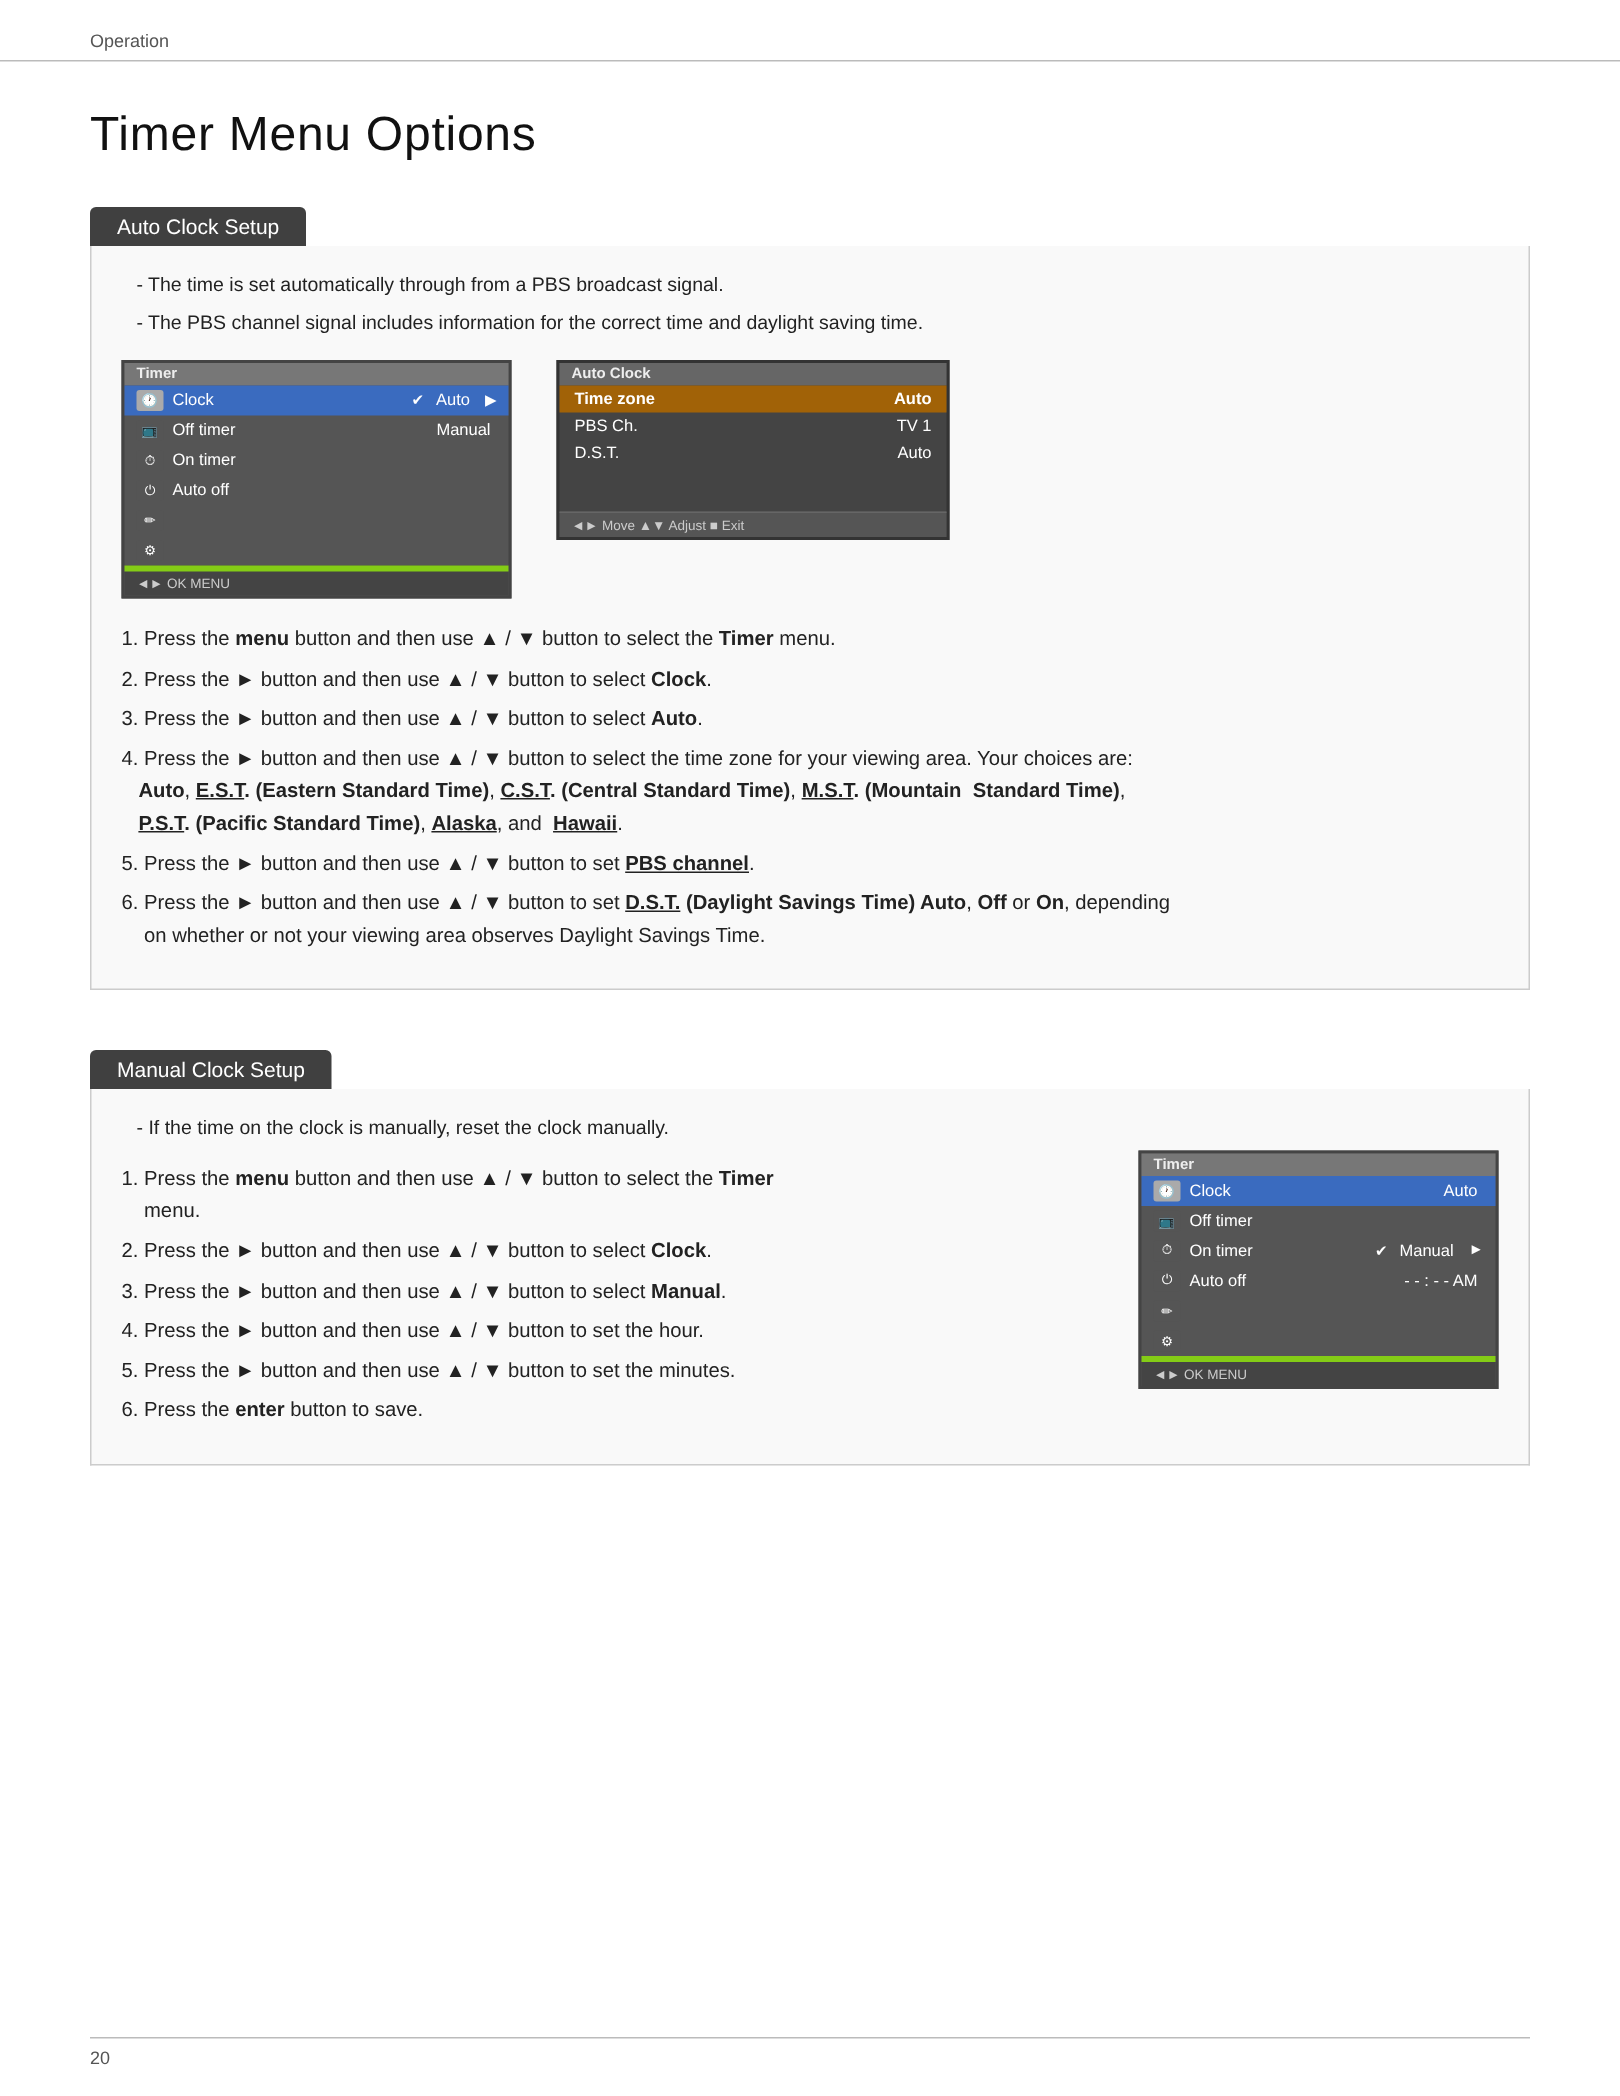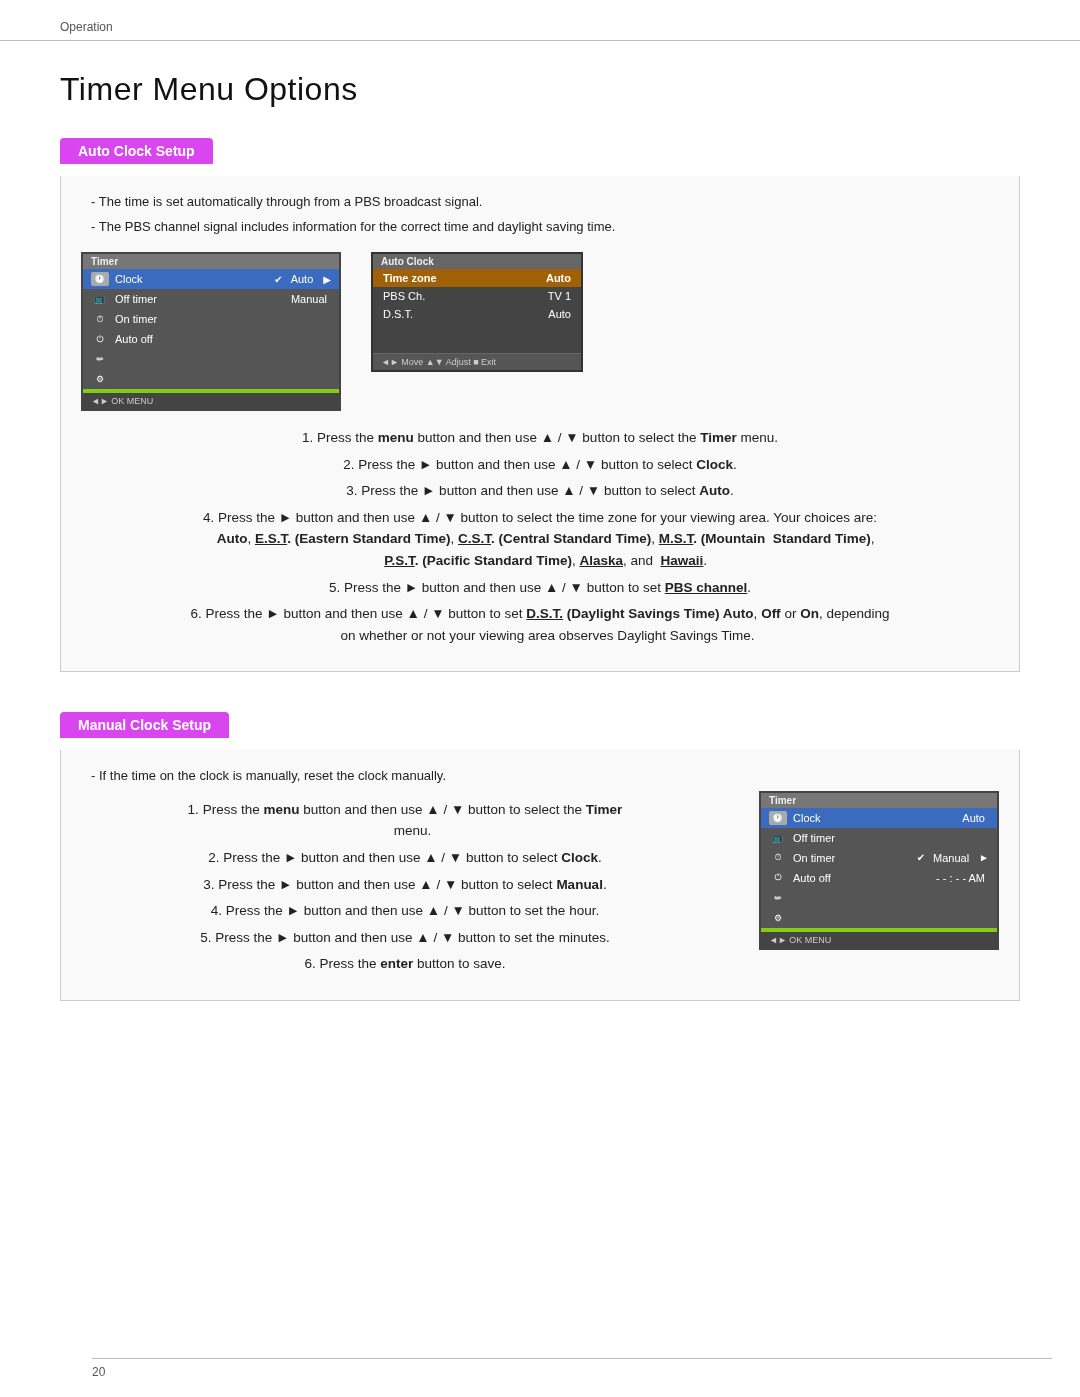--- a/index.html
+++ b/index.html
@@ -31,27 +31,27 @@
       font-weight: normal;
       font-family: 'Arial Black', Arial, sans-serif;
       color: #111;
       margin-bottom: 30px;
       letter-spacing: 0.5px;
     }
 
     
     .section-header {
       display: inline-block;
-      background: #d946ef;
+      background: #404040;
       color: #fff;
       font-size: 14px;
-      font-weight: bold;
+      font-weight: normal;
       padding: 5px 18px;
       border-radius: 4px 4px 0 0;
-      margin-bottom: 12px;
+      margin-bottom: 0;
     }
 
     .section-block {
       border: 1px solid #ccc;
       border-top: none;
       padding: 16px 20px 20px 20px;
       margin-bottom: 30px;
       background: #f9f9f9;
     }
 
@@ -115,21 +115,21 @@
       padding: 3px 8px;
       font-size: 9px;
       color: #ccc;
       display: flex;
       gap: 8px;
       border-top: 4px solid #84cc16;
     }
     .tv-screen2 {
       background: #444;
       border: 2px solid #333;
-      width: 212px;
+      width: 262px;
       font-size: 11px;
       color: #fff;
       flex-shrink: 0;
     }
     .tv-screen2-title {
       background: #666;
       padding: 2px 8px;
       font-size: 10px;
       font-weight: bold;
       color: #eee;
@@ -155,21 +155,20 @@
     .steps-list {
       list-style: none;
       padding: 0;
       margin: 8px 0 0 0;
     }
     .steps-list li {
       font-size: 13.5px;
       line-height: 1.6;
       margin-bottom: 5px;
       padding-left: 0;
-      text-align: center;
     }
     .steps-list li .step-num {
       font-size: 13.5px;
     }
     b, strong { font-weight: bold; }
 
     
     .manual-section-content {
       display: flex;
       gap: 30px;
@@ -184,21 +183,20 @@
 
     .page-footer {
       position: absolute;
       bottom: 18px;
       left: 60px;
       font-size: 12px;
       color: #555;
       border-top: 1px solid #bbb;
       width: calc(100% - 120px);
       padding-top: 6px;
-      margin-left: 32px;
     }
 
     .section-wrapper {
       margin-bottom: 40px;
     }
   </style>
 </head>
 <body>
 
 <div class="page-header">

